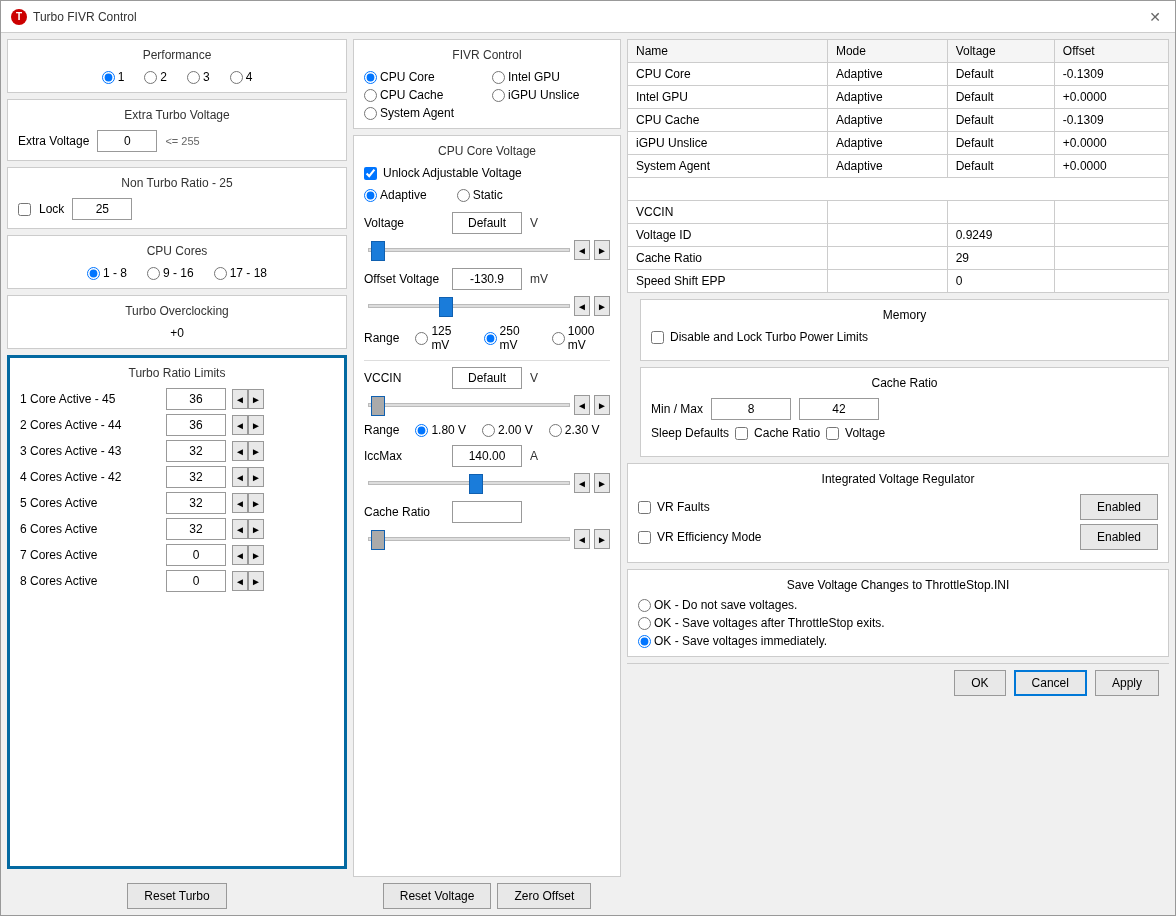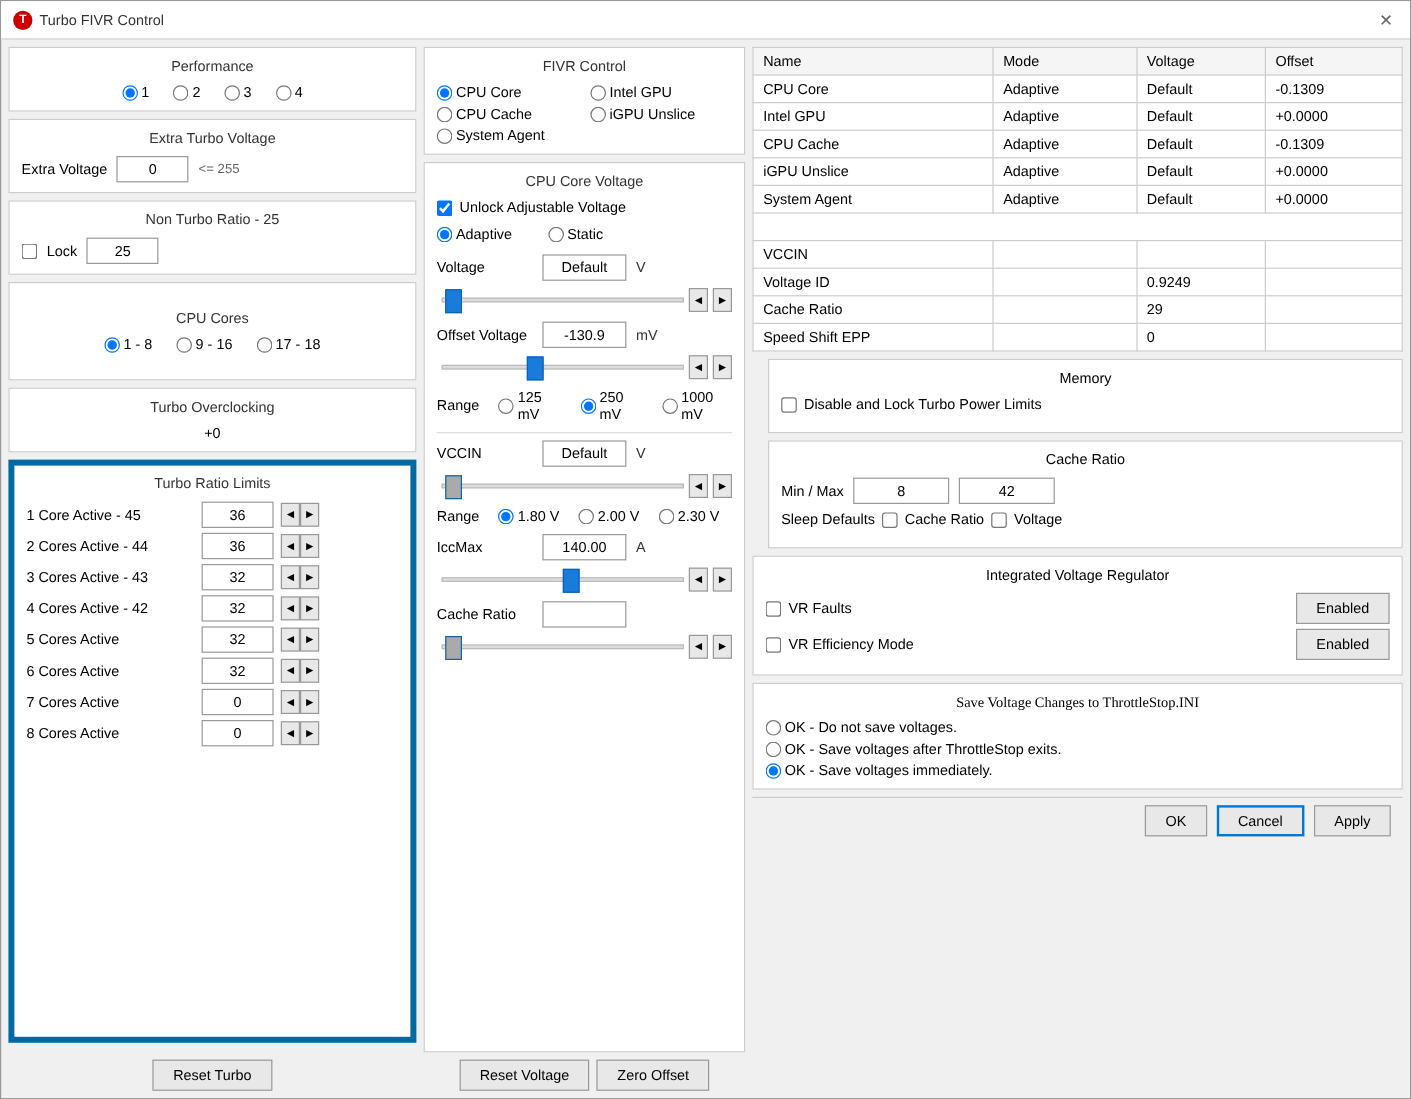--- a/index.html
+++ b/index.html
@@ -366,40 +366,39 @@
     .save-section {
       border: 1px solid #ccc;
       background: #fff;
       padding: 8px 10px;
     }
 
     .save-title {
       text-align: center;
       font-size: 12px;
       margin-bottom: 6px;
-      font-family: Liberation Serif, serif;
     }
 
     .save-radio-col {
       display: flex;
       flex-direction: column;
       gap: 4px;
     }
 
     .footer-buttons {
       display: flex;
       justify-content: flex-end;
       gap: 8px;
       padding: 6px 10px;
       background: #f0f0f0;
       border-top: 1px solid #ccc;
     }
 
     .turbo-ratio-limits-section {
-      border: 5px solid #0369a1;
+      border: 3px solid #0369a1;
       background: #fff;
       padding: 8px 10px;
       flex: 1;
     }
 
     .overclock-row {
       display: flex;
       align-items: center;
       gap: 8px;
       margin-bottom: 8px;
@@ -424,21 +423,21 @@
 
     .non-turbo-section {
       border: 1px solid #ccc;
       background: #fff;
       padding: 8px 10px;
     }
 
     .cpu-cores-section {
       border: 1px solid #ccc;
       background: #fff;
-      padding: 22px 10px;
+      padding: 8px 10px;
     }
 
     .turbo-oc-section {
       border: 1px solid #ccc;
       background: #fff;
       padding: 8px 10px;
       text-align: center;
     }
 
     .lock-row {

